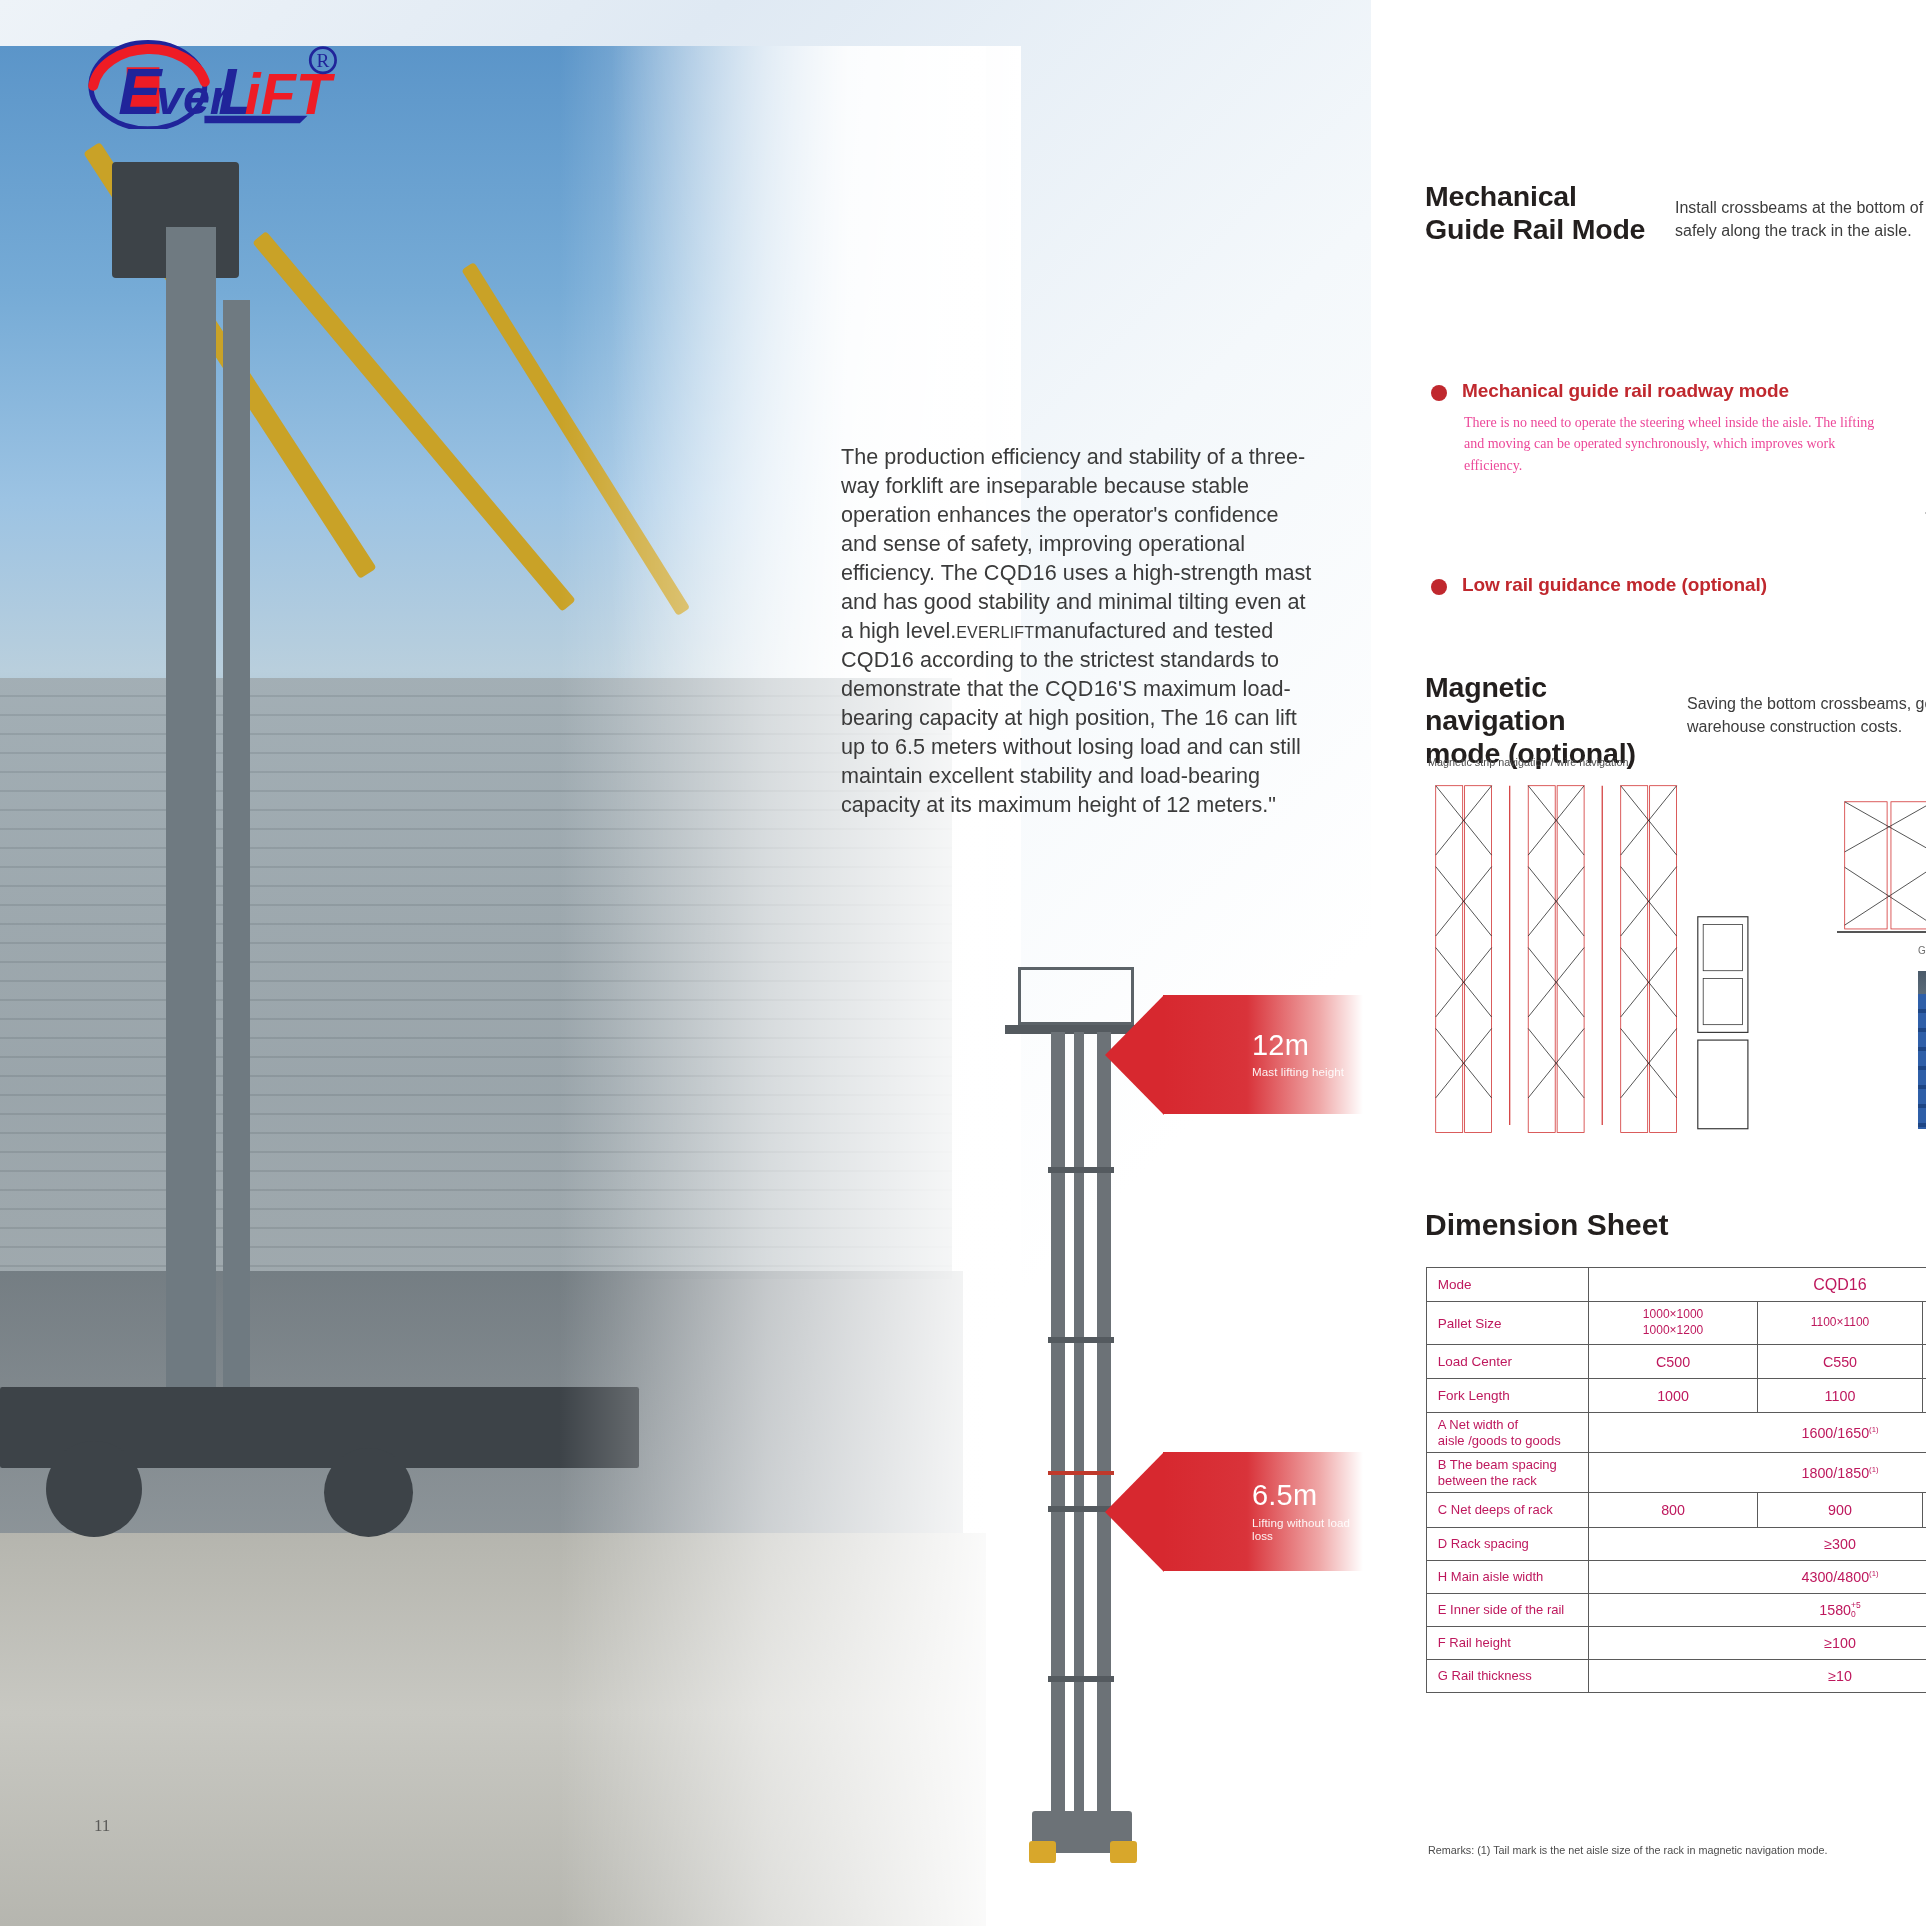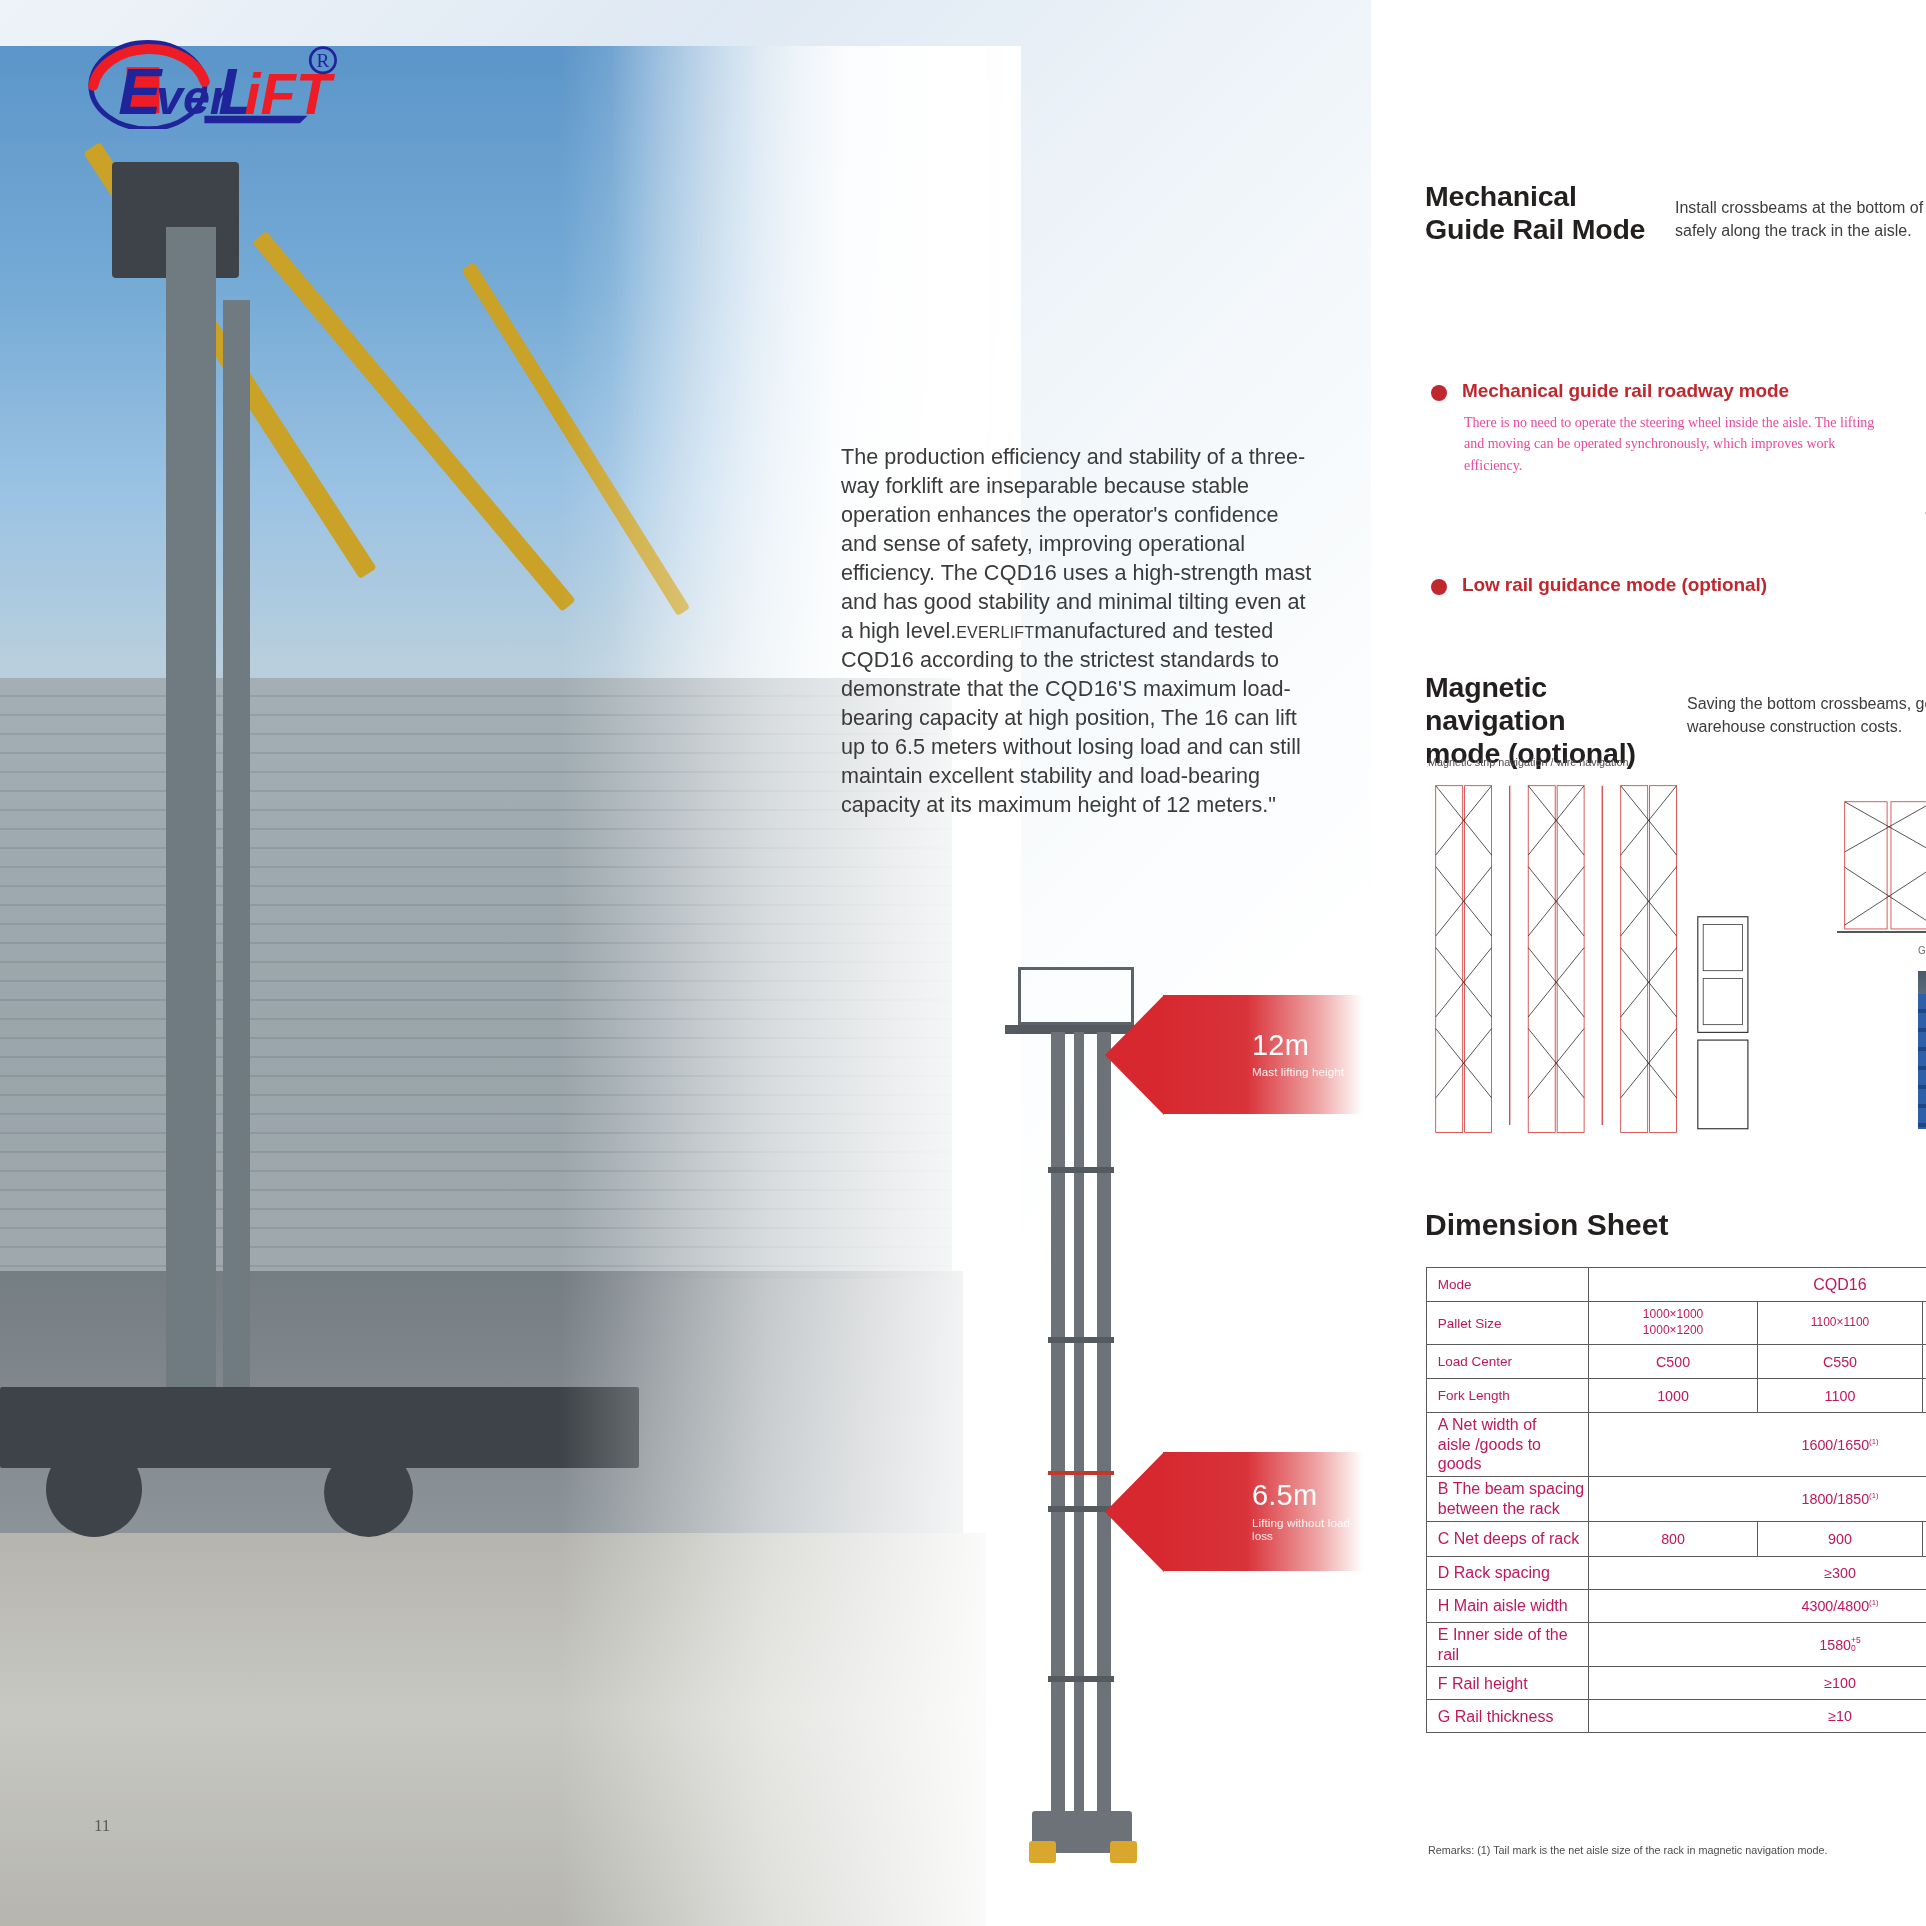--- a/index.html
+++ b/index.html
@@ -159,21 +159,21 @@
   }
   table.dim td {
     border:1.2px solid #5a5a5a;
     color:#be185d;
     text-align:center;
     vertical-align:middle;
     padding:2.3px 3.1px;
     margin-top:39px;
   }
   table.dim td.rowlab { text-align:left; padding-left:10.8px; width:162px; font-size:13.5px; }
-  table.dim td.rowlab.sm { font-size:16px; line-height:1.22; }
+  table.dim td.rowlab.sm { font-size:13px; line-height:1.22; }
   table.dim td.val { font-size:14.3px; }
   table.dim td.val.big { font-size:16px; }
   table.dim td.twoline { font-size:12px; line-height:1.3; }
   table.dim sup { font-size:7.7px; vertical-align:super; }
   .frac { display:inline-block; vertical-align:-.15em; font-size:8.5px; line-height:1; text-align:left; }
   .frac b { display:block; font-weight:400; }
 
   .remarks {
     position:absolute; left:57px; top:1844px; font-size:10.8px; color:#4c4c4c;
   }

